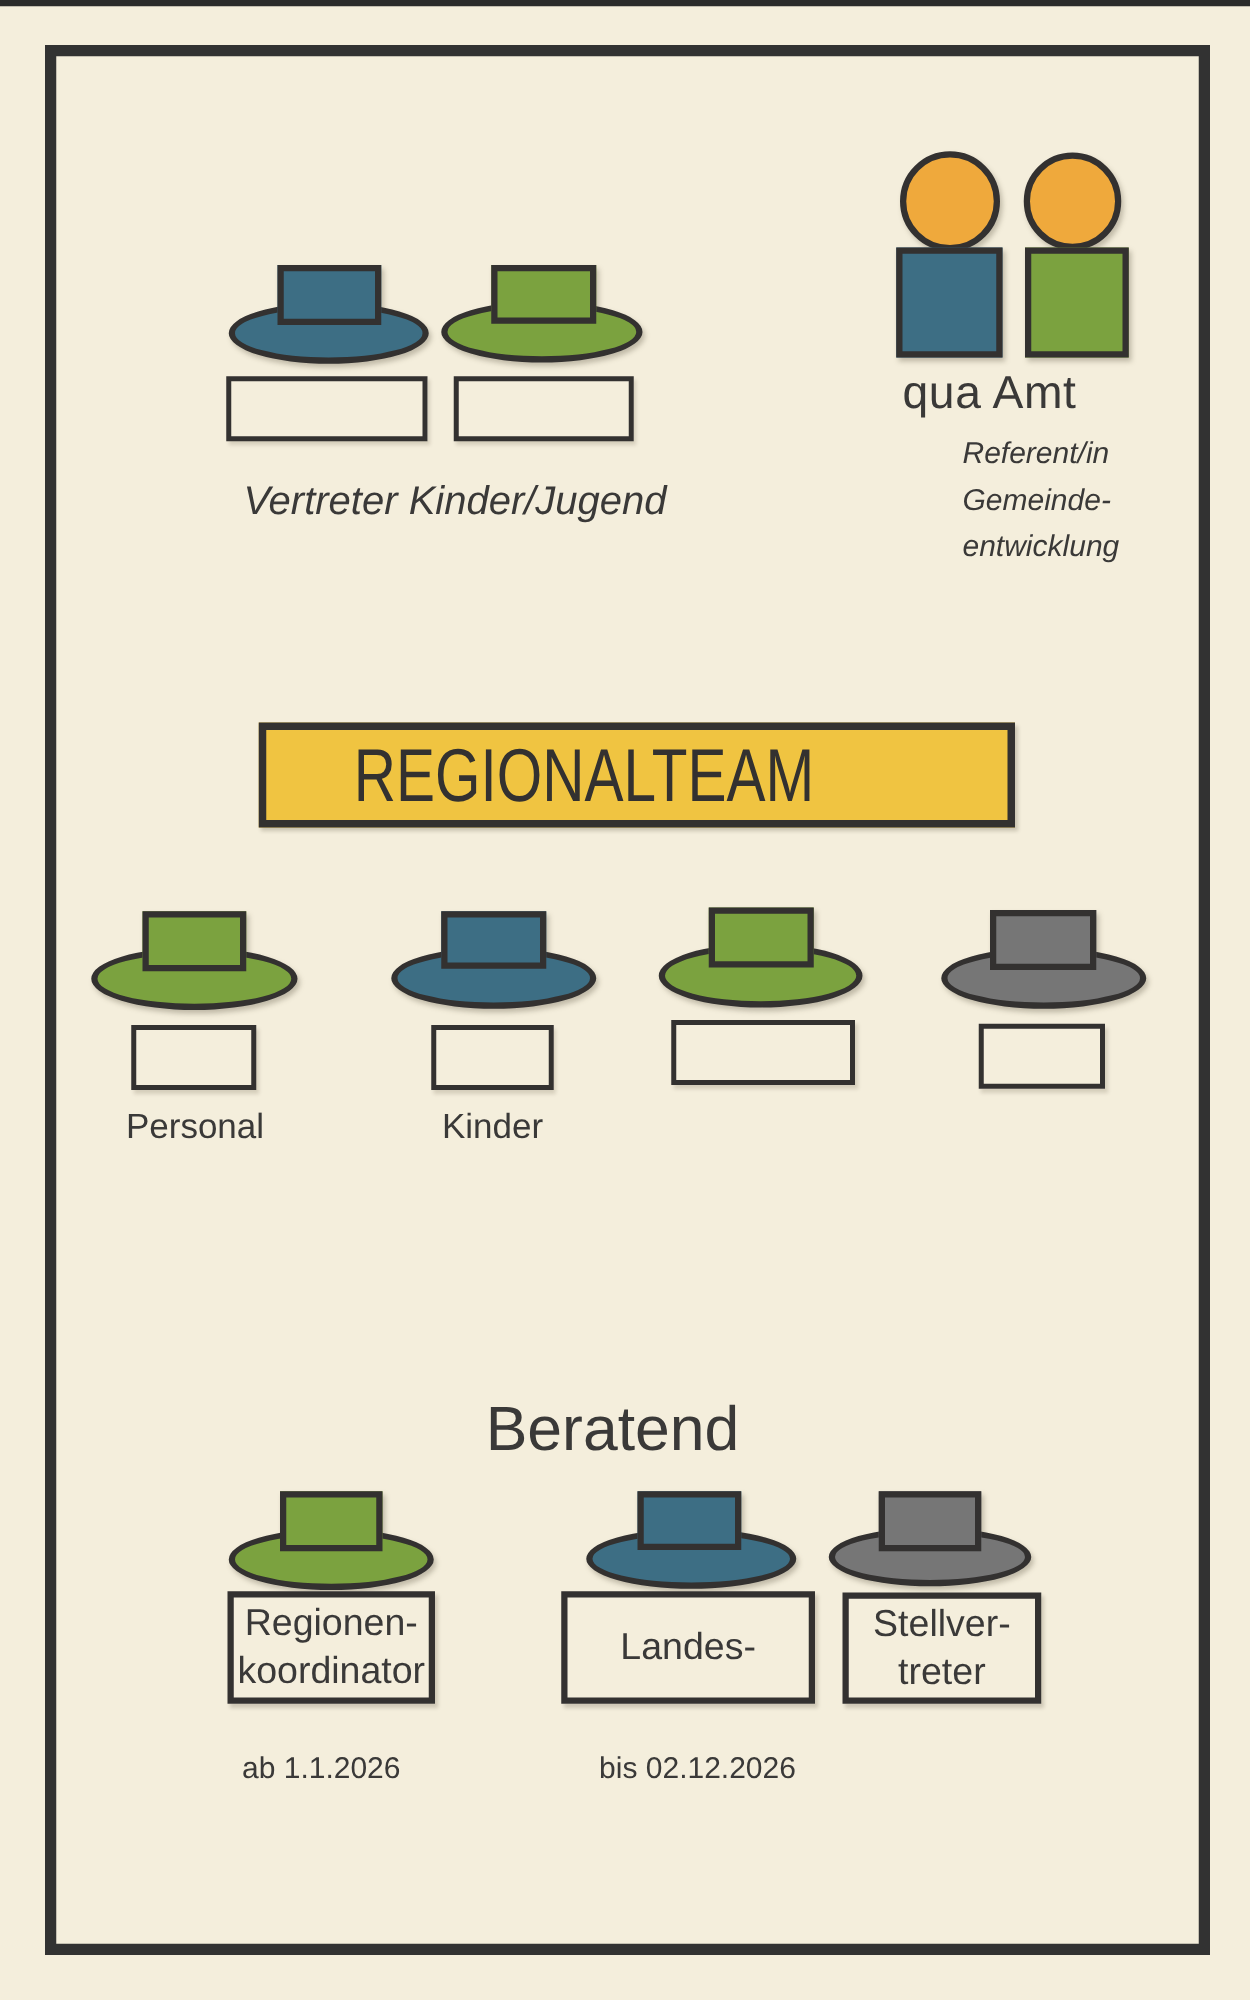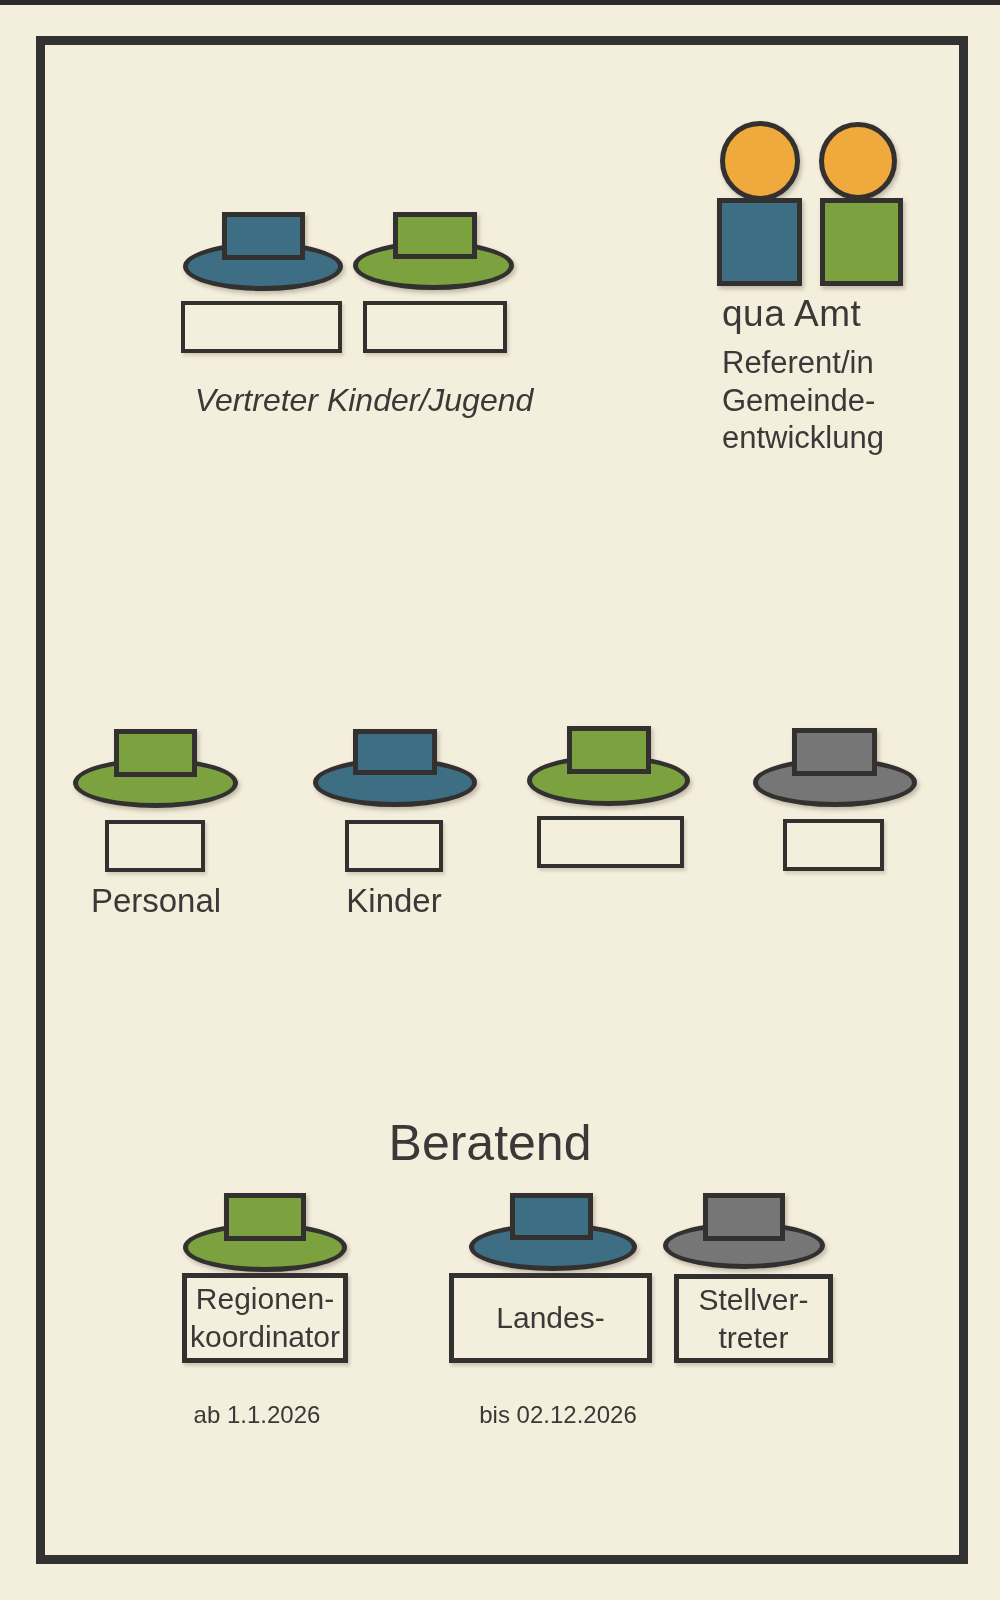--- a/index.html
+++ b/index.html
@@ -66,22 +66,22 @@
     display:flex;align-items:center;
     font-size:60px;color:var(--ink);
     transform:scaleX(0.78);transform-origin:left center;
     white-space:nowrap;
   }
   .caption-italic{
     font-style:italic;font-size:32px;line-height:34px;white-space:nowrap;
   }
   .center-x{transform:translateX(-50%);margin-top:12px;}
   .qua-amt{font-size:37px;letter-spacing:0.5px;line-height:40px;white-space:nowrap;}
-  .subtitle{font-size:31px;line-height:37.5px;white-space:nowrap;}
-  .row-label{font-size:33px;line-height:36px;white-space:nowrap;}
+  .subtitle{font-style:italic;font-size:24px;line-height:37.5px;white-space:nowrap;margin-left:48px;}
+  .row-label{font-size:28px;line-height:36px;white-space:nowrap;}
   .heading{font-size:50px;line-height:54px;white-space:nowrap;}
   .date-label{font-size:24px;line-height:36px;white-space:nowrap;}
 </style>
 </head>
 <body>
 
 <div class="stage">
 
   <div class="abs topbar"></div>
   <div class="abs frame"></div>
@@ -106,20 +106,23 @@
     <div class="abs person-head" style="left:0;top:1px;width:78px;height:78px;"></div>
     <div class="abs person-body c-green" style="left:1px;top:77px;width:83px;height:88px;"></div>
   </div>
   <div class="abs qua-amt" style="left:722px;top:294px;">qua Amt</div>
   <div class="abs" style="left:722px;top:344px;">
     <div class="subtitle">Referent/in</div>
     <div class="subtitle">Gemeinde-</div>
     <div class="subtitle">entwicklung</div>
   </div>
 
+  <div class="abs banner">
+    <span class="banner-label">REGIONALTEAM</span>
+  </div>
 
   <div class="abs hat" style="left:73px;top:729px;width:165px;height:79px;">
     <div class="abs hat-ell c-green" style="left:0;top:29px;width:165px;height:50px;"></div>
     <div class="abs hat-rect c-green" style="left:41px;top:0;width:83px;height:48px;"></div>
   </div>
   <div class="abs hat" style="left:313px;top:729px;width:164px;height:78px;">
     <div class="abs hat-ell c-teal" style="left:0;top:29px;width:164px;height:49px;"></div>
     <div class="abs hat-rect c-teal" style="left:40px;top:0;width:84px;height:46px;"></div>
   </div>
   <div class="abs hat" style="left:527px;top:726px;width:163px;height:80px;">

